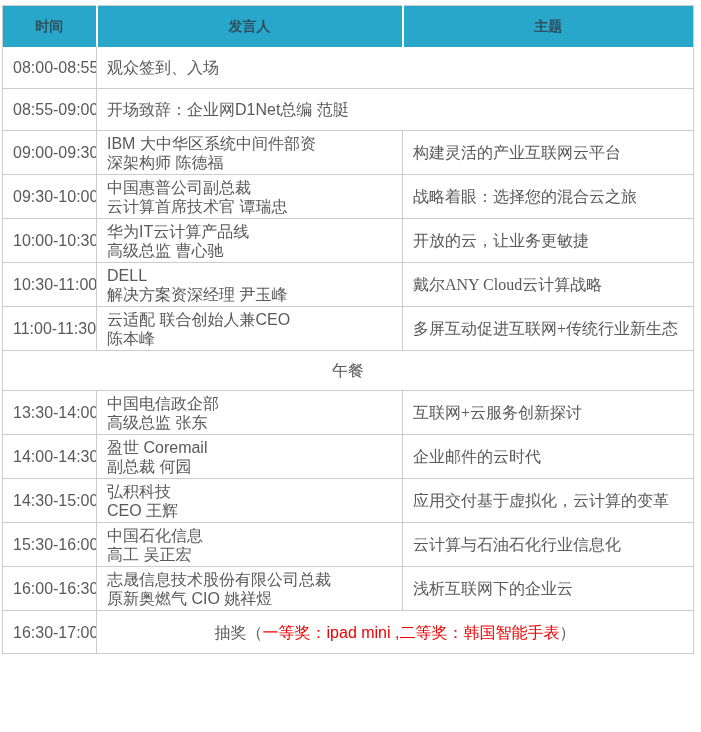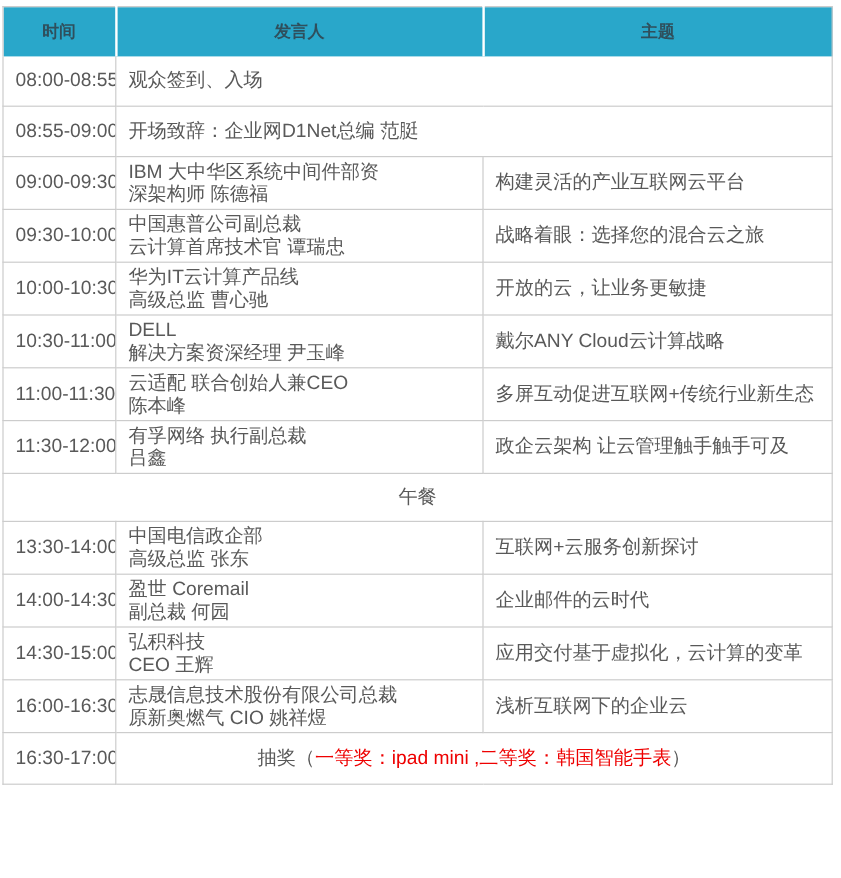--- a/index.html
+++ b/index.html
@@ -56,21 +56,21 @@
   tr.r-merged  td { height: 37px; }
   tr.r-full    td { height: 35px; }
   tr.r-lottery td { height: 38px; }
 
   td.cell-time {
     text-align: center;
     padding: 2px 2px;
     white-space: nowrap;
   }
   td.cell-speaker div { white-space: nowrap; }
-  td.cell-topic { padding-left: 13px; }
+  td.cell-topic { padding-left: 13px; font-family: Liberation Serif, serif; }
   td.cell-merged { padding-left: 10px; margin-left: 32px; }
   td.cell-full {
     text-align: center;
     padding-right: 195px; 
   }
   td.cell-lottery {
     text-align: center;
     padding-right: 30px;
   }
   .red { color: var(--highlight-red, #ee0000); }
@@ -134,28 +134,20 @@
           <td class="cell-topic">戴尔ANY Cloud云计算战略</td>
         </tr>
         <tr class="r-session">
           <td class="cell-time">11:00-11:30</td>
           <td class="cell-speaker">
             <div>云适配 联合创始人兼CEO</div>
             <div>陈本峰</div>
           </td>
           <td class="cell-topic">多屏互动促进互联网+传统行业新生态</td>
         </tr>
-        <tr class="r-session">
-          <td class="cell-time">11:30-12:00</td>
-          <td class="cell-speaker">
-            <div>有孚网络 执行副总裁</div>
-            <div>吕鑫</div>
-          </td>
-          <td class="cell-topic">政企云架构 让云管理触手触手可及</td>
-        </tr>
         <tr class="r-full">
           <td class="cell-full" colspan="3">午餐</td>
         </tr>
         <tr class="r-session">
           <td class="cell-time">13:30-14:00</td>
           <td class="cell-speaker">
             <div>中国电信政企部</div>
             <div>高级总监 张东</div>
           </td>
           <td class="cell-topic">互联网+云服务创新探讨</td>
@@ -170,20 +162,28 @@
         </tr>
         <tr class="r-session">
           <td class="cell-time">14:30-15:00</td>
           <td class="cell-speaker">
             <div>弘积科技</div>
             <div>CEO 王辉</div>
           </td>
           <td class="cell-topic">应用交付基于虚拟化，云计算的变革</td>
         </tr>
         <tr class="r-session">
+          <td class="cell-time">15:30-16:00</td>
+          <td class="cell-speaker">
+            <div>中国石化信息</div>
+            <div>高工 吴正宏</div>
+          </td>
+          <td class="cell-topic">云计算与石油石化行业信息化</td>
+        </tr>
+        <tr class="r-session">
           <td class="cell-time">16:00-16:30</td>
           <td class="cell-speaker">
             <div>志晟信息技术股份有限公司总裁</div>
             <div>原新奥燃气 CIO 姚祥煜</div>
           </td>
           <td class="cell-topic">浅析互联网下的企业云</td>
         </tr>
         <tr class="r-lottery">
           <td class="cell-time">16:30-17:00</td>
           <td class="cell-lottery" colspan="2"><span>抽奖（</span><span class="red">一等奖：ipad mini ,二等奖：韩国智能手表</span><span>）</span></td>

